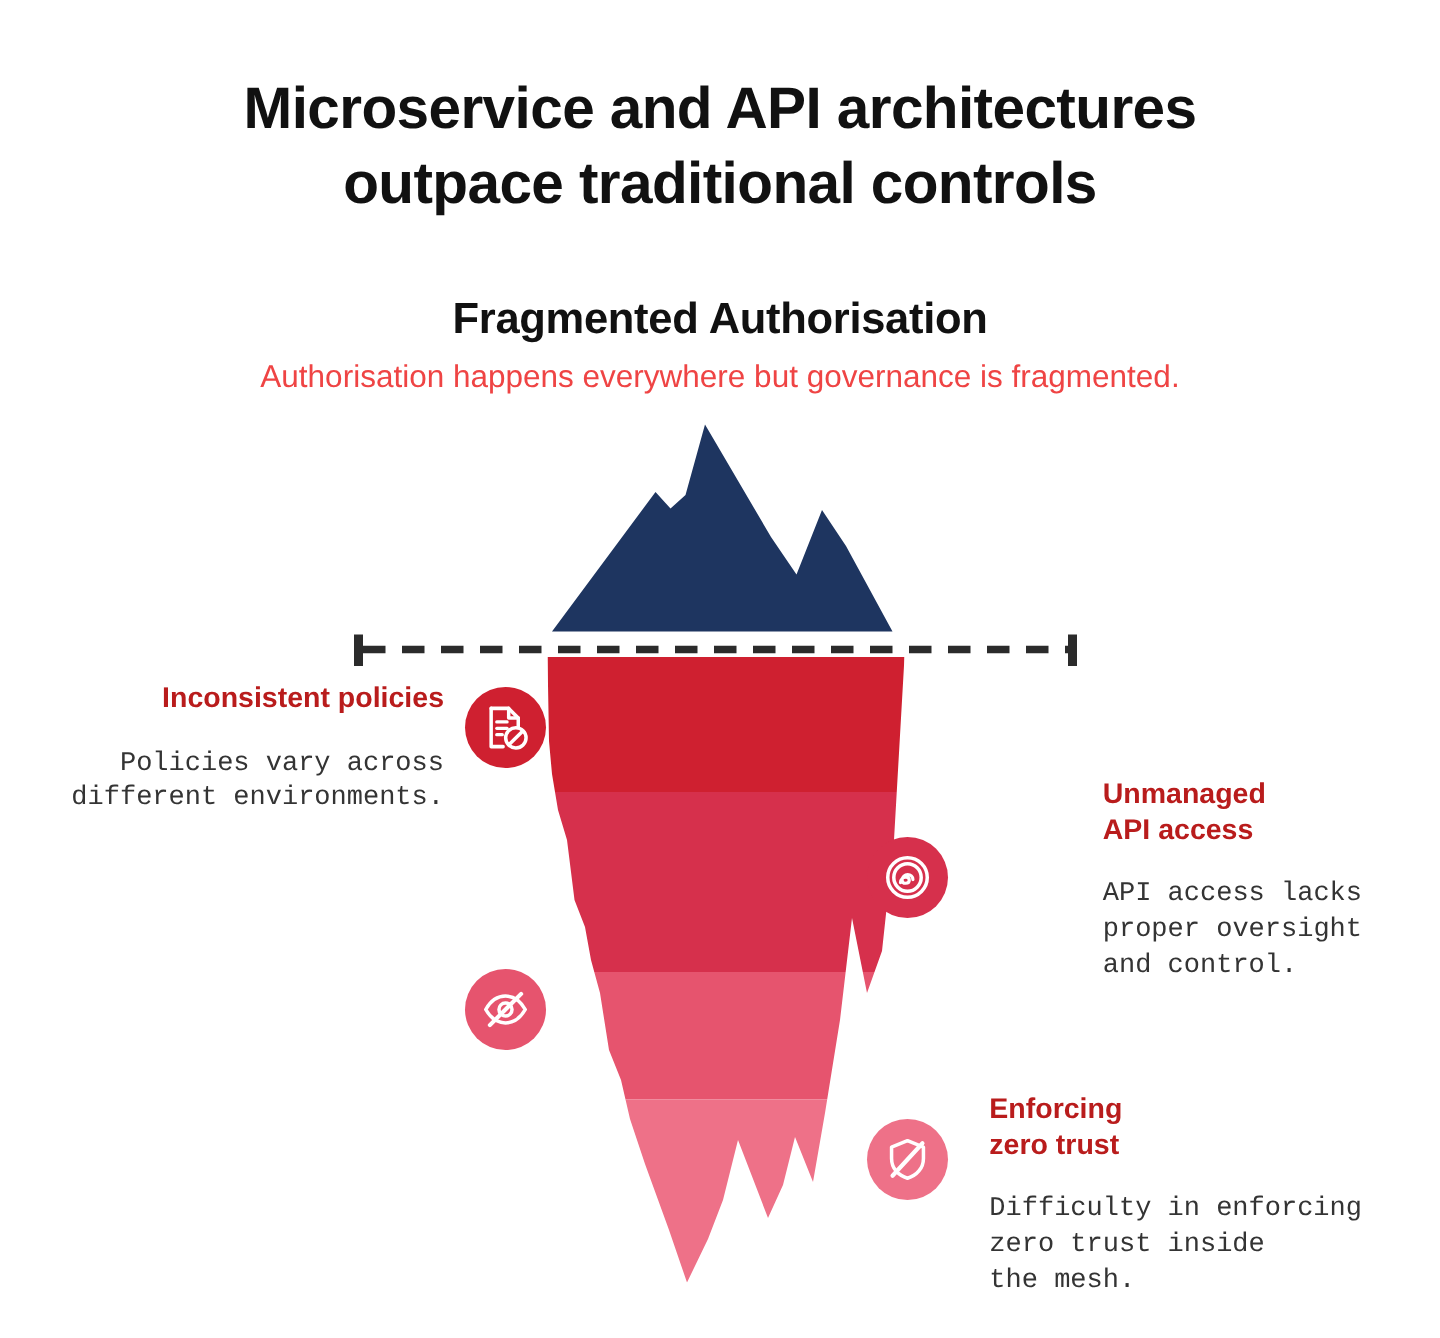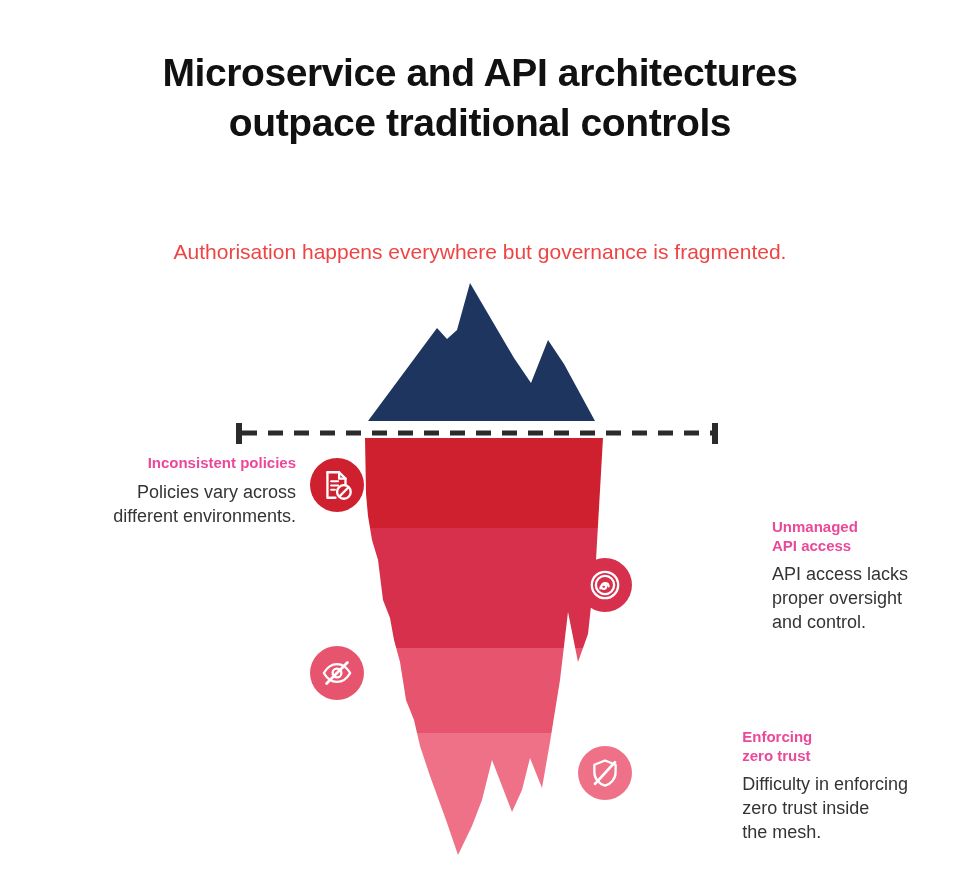--- a/index.html
+++ b/index.html
@@ -70,33 +70,34 @@
     gap: 14px;
   }
   .callout.left  { flex-direction: row; }
   .callout.right { flex-direction: row; justify-content: space-between; }
 
   .callout .txt { display: block; }
   .callout.left .txt { text-align: right; }
   .callout.right .txt { text-align: left; }
 
   .callout .c-title {
-    font-size: 15px;
+    font-size: 19px;
     font-weight: 700;
-    color: #ec4899;
+    color: #b91c1c;
     line-height: 1.24;
     white-space: pre-line;
   }
   .callout .c-desc {
-    margin-top: 8px;
+    margin-top: 20px;
     font-size: 18px;
     font-weight: 400;
     color: #343434;
     line-height: 1.33;
     white-space: pre-line;
+    font-family: Liberation Mono, monospace;
   }
 
   .icon-badge {
     flex: 0 0 auto;
     width: 54px;
     height: 54px;
     border-radius: 50%;
     display: flex;
     align-items: center;
     justify-content: center;
@@ -122,20 +123,21 @@
   #callout-inconsistent .icon-badge { margin-top: 6px; }
 </style>
 </head>
 <body>
 
 <div id="canvas">
 
   <div class="main-title">Microservice and API architectures
 outpace traditional controls</div>
 
+  <div class="section-title">Fragmented Authorisation</div>
 
   <div class="section-sub">Authorisation happens everywhere but governance is fragmented.</div>
 
   <svg id="berg" viewBox="0 0 960 892">
 
     <polygon fill="#1e3560" points="368,421 437,328 447,339 457,330 470,283 514,358 531,383 548,340 564,364 595,421"></polygon>
 
     <defs>
       <clipPath id="bergClip">
         <polygon points="

